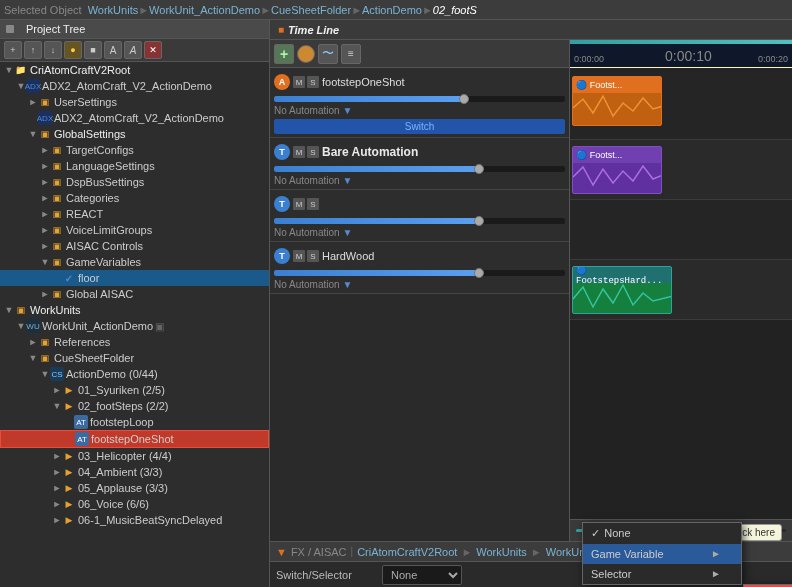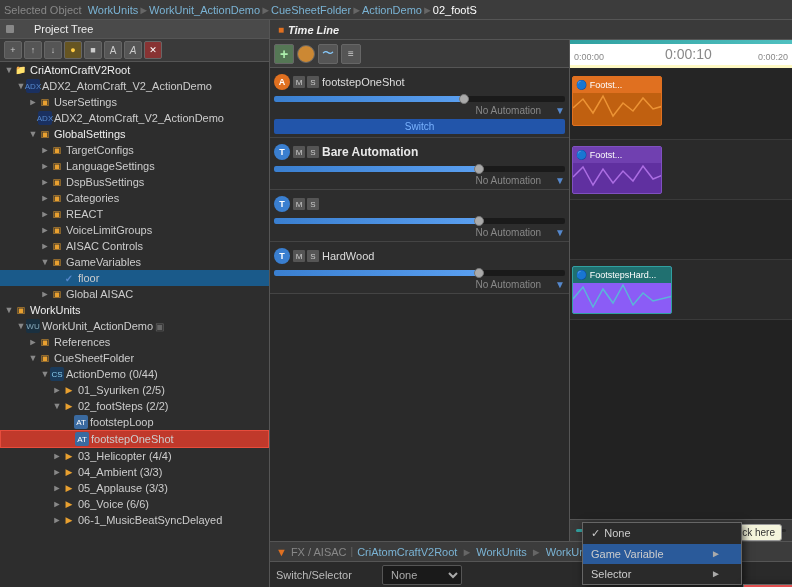--- a/index.html
+++ b/index.html
@@ -5,68 +5,68 @@
     * { box-sizing: border-box; margin: 0; padding: 0; }
     body { font-family: 'Segoe UI', Arial, sans-serif; font-size: 11px; background: #2b2b2b; color: #ccc; width: 792px; height: 587px; overflow: hidden; }
 
     
     .main-container { display: flex; flex-direction: column; width: 792px; height: 587px; }
     .top-bar { display: flex; height: 20px; background: #3c3c3c; align-items: center; padding: 0 4px; font-size: 11px; color: #ddd; border-bottom: 1px solid #555; }
     .content-area { display: flex; flex: 1; overflow: hidden; }
 
     
     .project-tree { width: 270px; background: #2d2d2d; border-right: 1px solid #555; display: flex; flex-direction: column; flex-shrink: 0; }
-    .panel-header { background: #4a4a4a; padding: 3px 6px; font-size: 11px; color: #eee; border-bottom: 1px solid #555; display: flex; align-items: center; gap: 20px; }
+    .panel-header { background: #4a4a4a; padding: 3px 6px; font-size: 11px; color: #eee; border-bottom: 1px solid #555; display: flex; align-items: center; gap: 12px; }
     .panel-header-icon { width: 8px; height: 8px; background: #888; border-radius: 1px; }
     .toolbar-row { display: flex; align-items: center; padding: 2px 4px; background: #3a3a3a; border-bottom: 1px solid #555; gap: 2px; }
     .toolbar-btn { width: 18px; height: 18px; background: #555; border: 1px solid #666; border-radius: 2px; display: flex; align-items: center; justify-content: center; font-size: 9px; color: #ccc; cursor: pointer; }
     .toolbar-btn.red-x { background: #883333; color: #fff; }
     .tree-content { flex: 1; overflow-y: auto; overflow-x: hidden; background: #2d2d2d; }
     .tree-item { display: flex; align-items: center; padding: 1px 0; cursor: pointer; white-space: nowrap; }
     .tree-item.selected { background: #1a5a8a; }
     .tree-item.highlighted { background: #c0392b; border: 1px solid #e74c3c; }
     .indent { display: inline-block; width: 12px; flex-shrink: 0; }
     .tree-icon { width: 14px; height: 14px; flex-shrink: 0; display: flex; align-items: center; justify-content: center; font-size: 9px; margin-right: 2px; }
     .tree-label { font-size: 11px; color: #ccc; }
     .tree-label.bold { color: #eee; }
 
     
     .right-panel { flex: 1; display: flex; flex-direction: column; background: #2a2a2a; }
     .breadcrumb-sep { color: #666; }
     .breadcrumb-item { color: #7ab3d4; }
-    .breadcrumb-item.current { color: #fff; }
+    .breadcrumb-item.current { color: #fff; font-style: italic; }
     .tracks-left { width: 300px; flex-shrink: 0; display: flex; flex-direction: column; border-right: 1px solid #555; }
     .timeline-toolbar { height: 28px; background: #3a3a3a; border-bottom: 1px solid #555; display: flex; align-items: center; padding: 0 4px; gap: 3px; }
     .tl-btn { width: 20px; height: 20px; background: #555; border: 1px solid #666; border-radius: 2px; cursor: pointer; display: flex; align-items: center; justify-content: center; font-size: 10px; color: #ccc; }
     .tl-btn.add { background: #557755; color: #aef0ae; font-size: 14px; font-weight: bold; }
     .tl-btn.circle { background: #cc8833; border-radius: 50%; }
     .tracks-list { flex: 1; overflow-y: auto; }
 
     
     .track-row { border-bottom: 1px solid #444; background: #2d2d2d; }
     .track-top { display: flex; align-items: center; padding: 3px 4px; gap: 3px; height: 28px; }
     .track-type-badge { width: 16px; height: 16px; border-radius: 50%; display: flex; align-items: center; justify-content: center; font-size: 9px; font-weight: bold; flex-shrink: 0; }
     .track-type-badge.orange { background: #e07020; color: white; }
     .track-type-badge.blue { background: #3a7fd0; color: white; }
     .track-name { font-size: 11px; color: #ddd; flex: 1; white-space: nowrap; overflow: hidden; text-overflow: ellipsis; }
     .track-icons { display: flex; gap: 2px; align-items: center; }
     .track-icon-sm { width: 12px; height: 12px; background: #555; border-radius: 1px; display: flex; align-items: center; justify-content: center; font-size: 8px; }
     .track-volume-bar { height: 6px; background: #1a1a1a; border-radius: 2px; margin: 0 4px 3px 4px; position: relative; }
     .track-volume-fill { height: 100%; border-radius: 2px; background: linear-gradient(to right, #3a7fd0, #5a9ff0); }
     .track-volume-knob { width: 10px; height: 10px; background: #aaa; border-radius: 50%; position: absolute; top: -2px; right: 30%; border: 1px solid #777; }
-    .track-selector { margin: 0 4px 3px 4px; display: flex; align-items: center; gap: 14px; justify-content: flex-end; }
+    .track-selector { margin: 0 4px 3px 4px; display: flex; align-items: center; gap: 3px; }
     .selector-label { font-size: 10px; color: #888; }
     .selector-switch { background: #2255aa; color: #7ab3ff; border: none; font-size: 10px; padding: 2px 8px; border-radius: 2px; cursor: pointer; display: block; width: calc(100% - 8px); margin: 0 4px 3px 4px; text-align: center; }
 
     
     .timeline-right { flex: 1; display: flex; flex-direction: column; overflow: hidden; }
     .timeline-clip { position: absolute; border-radius: 2px; overflow: hidden; display: flex; align-items: center; }
     .clip-orange { background: #c06010; border: 1px solid #e07020; }
     .clip-purple { background: #6030a0; border: 1px solid #8050c0; }
-    .clip-teal { background: #8b5cf6; border: 1px solid #30a0a0; }
+    .clip-teal { background: #15803d; border: 1px solid #30a0a0; font-family: Liberation Mono, monospace; }
     .click-here-tooltip { position: absolute; right: 10px; top: 4px; background: #f5f5dc; color: #333; font-size: 10px; padding: 2px 6px; border-radius: 3px; border: 1px solid #999; white-space: nowrap; }
 
     
     .fx-bar { height: 20px; background: #3c3c3c; border-top: 1px solid #555; display: flex; align-items: center; padding: 0 6px; font-size: 11px; color: #888; gap: 4px; }
     .fx-triangle { color: #e07020; }
 
     
     .switch-selector-row { height: 26px; background: #2a2a2a; border-top: 1px solid #555; display: flex; align-items: center; padding: 0 6px; gap: 6px; position: relative; }
     .switch-selector-label { font-size: 11px; color: #bbb; width: 100px; flex-shrink: 0; }
     .none-dropdown { background: #1a1a1a; border: 1px solid #555; color: #aaa; font-size: 11px; padding: 2px 4px; border-radius: 2px; width: 80px; }
@@ -431,21 +431,21 @@
                 <span class="selector-label">No Automation</span>
                 <span style="color:#5588cc; font-size:10px;">▼</span>
               </div>
             </div>
 
           </div>
         </div>
 
         <div class="timeline-right">
 
-          <div style="height:28px; background:#ffffff; border-bottom:3px solid #fef9c3; position:relative; overflow:hidden;">
+          <div style="height:28px; background:#0f172a; border-bottom:1px solid #fef9c3; position:relative; overflow:hidden;">
             <div style="position:absolute; left:0; top:0; width:100%; height:4px; background:linear-gradient(to right, #30a0a0, #50c0c0);"></div>
             <span style="position:absolute; left:4px; bottom:3px; font-size:9px; color:#888;">0:00:00</span>
             <span style="position:absolute; left:95px; bottom:3px; font-size:14px; color:#888;">0:00:10</span>
             <span style="position:absolute; left:188px; bottom:3px; font-size:9px; color:#888;">0:00:20</span>
 
           </div>
 
           <div style="flex:1; position:relative; background:#222; overflow:hidden;">
 
             <div style="position:absolute; left:0; right:0; top:0; height:72px; border-bottom:1px solid #3a3a3a; background:#252525;"></div>

